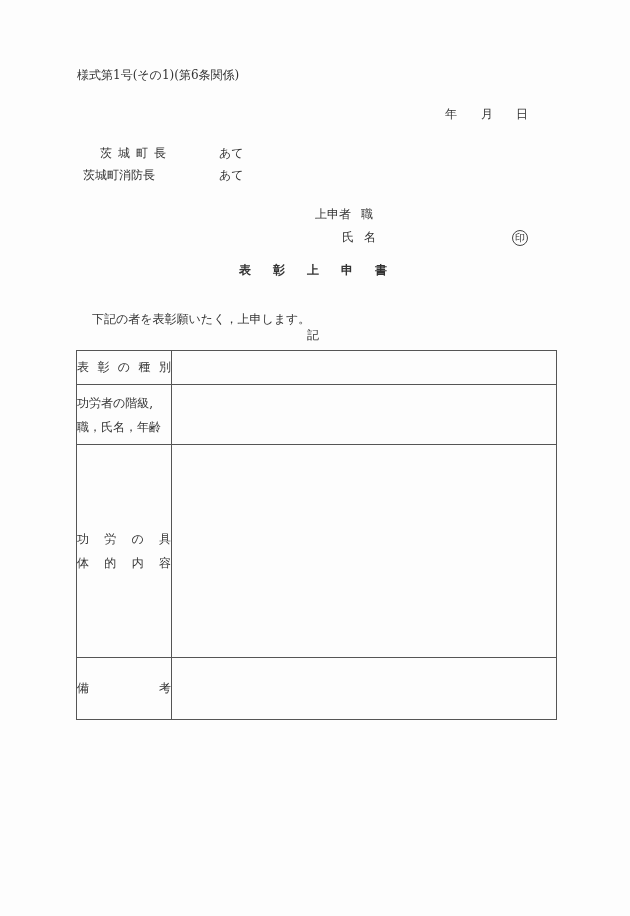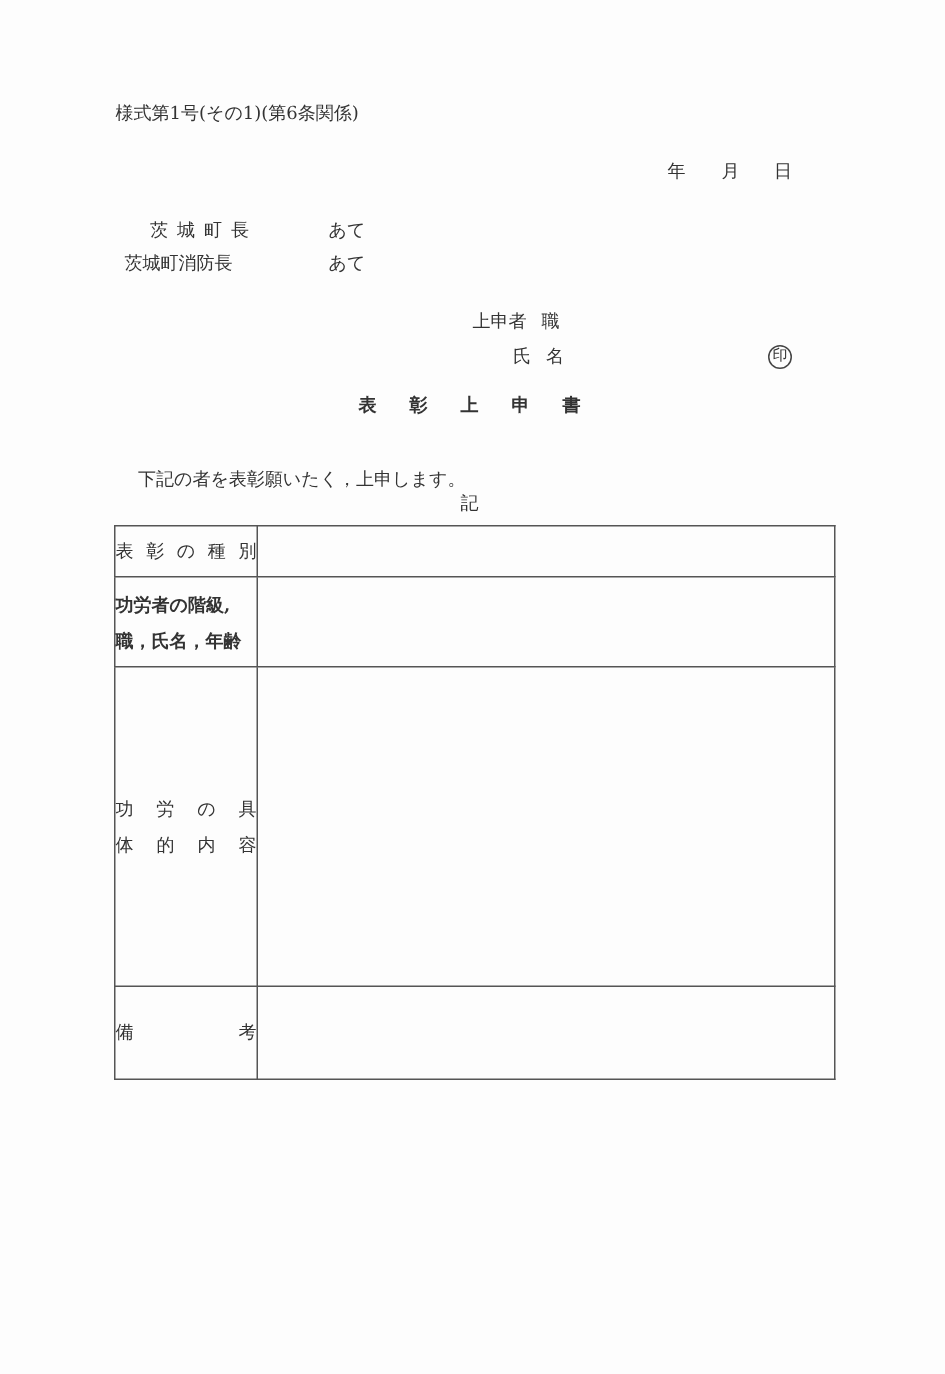--- a/index.html
+++ b/index.html
@@ -36,21 +36,21 @@
   .ki { left: 307px; top: 328px; }
 
   table.form {
     position: absolute; left: 76px; top: 350px;
     width: 481px; border-collapse: collapse;
   }
   table.form td { border: 1px solid #555; padding: 0; vertical-align: middle; }
   td.label { width: 94px; padding: 0 4px 0 6px; font-size: 12px; }
   td.value { }
   tr.r1 { height: 34px; }
-  tr.r2 { height: 60px; font-weight: bold; }
+  tr.r2 { height: 60px; }
   tr.r3 { height: 213px; }
   tr.r4 { height: 62px; }
   .spread { display: flex; justify-content: space-between; }
   .l2 { line-height: 24px; }
 </style>
 </head>
 <body>
 
 <div class="abs form-id">様式第1号(その1)(第6条関係)</div>
 

